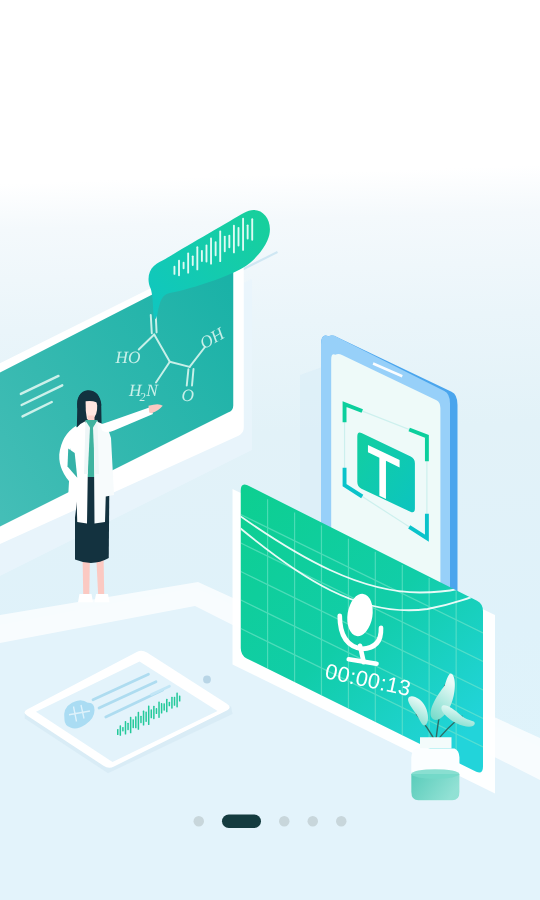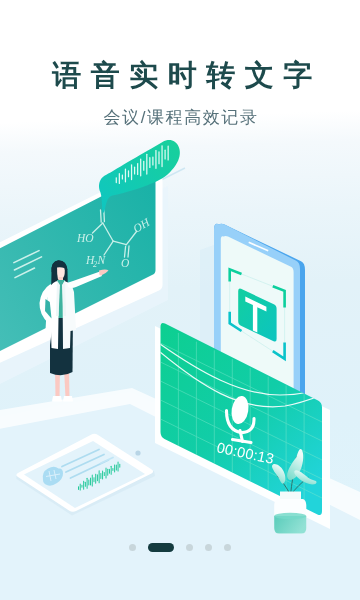--- a/index.html
+++ b/index.html
@@ -16,24 +16,20 @@
   .subtitle{font-size:17px;color:#56717a;letter-spacing:1.6px;margin-top:19px;
     padding-left:2px;line-height:1;}
   .dots{position:absolute;left:0;bottom:48px;width:360px;display:flex;justify-content:center;align-items:center;gap:12px;z-index:6;}
   .dot{width:7px;height:7px;border-radius:50%;background:#c8d6db;}
   .dot.active{width:26px;height:9px;border-radius:5px;background:#143b3f;}
 </style>
 </head>
 <body>
 
 <div id="screen">
-  <div class="hdr">
-    <div class="title">语音实时转文字</div>
-    <div class="subtitle">会议/课程高效记录</div>
-  </div>
 
   <svg id="illus" viewBox="0 0 360 600">
     <defs>
       <linearGradient id="gBoard" x1="0" y1="0.75" x2="1" y2="0.1">
         <stop offset="0" stop-color="#4cc1bb"></stop>
         <stop offset="0.45" stop-color="#36b9b0"></stop>
         <stop offset="1" stop-color="#1ab2a7"></stop>
       </linearGradient>
       <linearGradient id="gBubble" x1="0" y1="1" x2="1" y2="0">
         <stop offset="0" stop-color="#0fc6c2"></stop>

